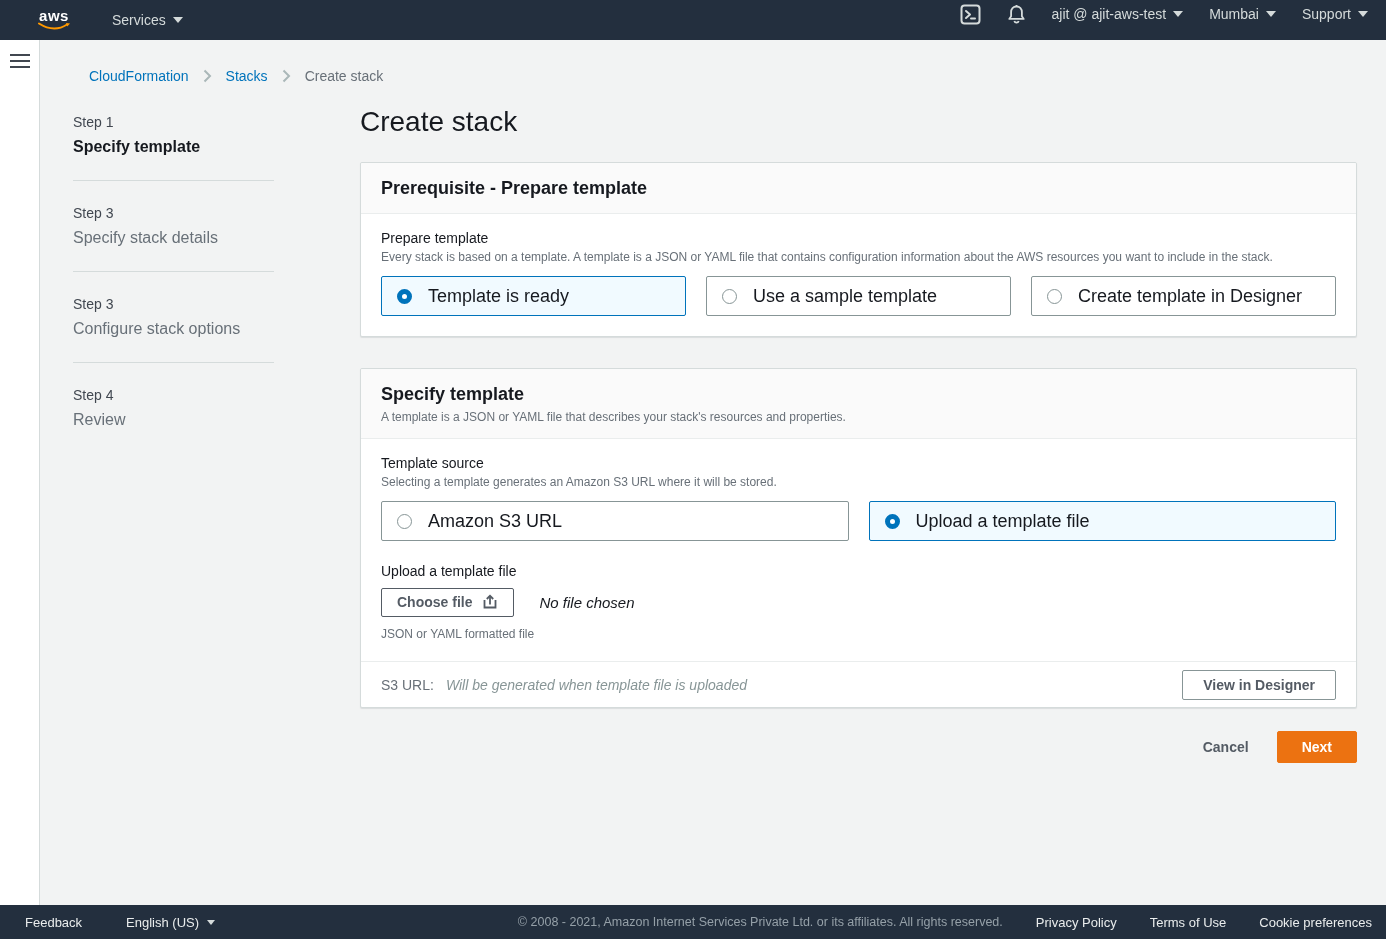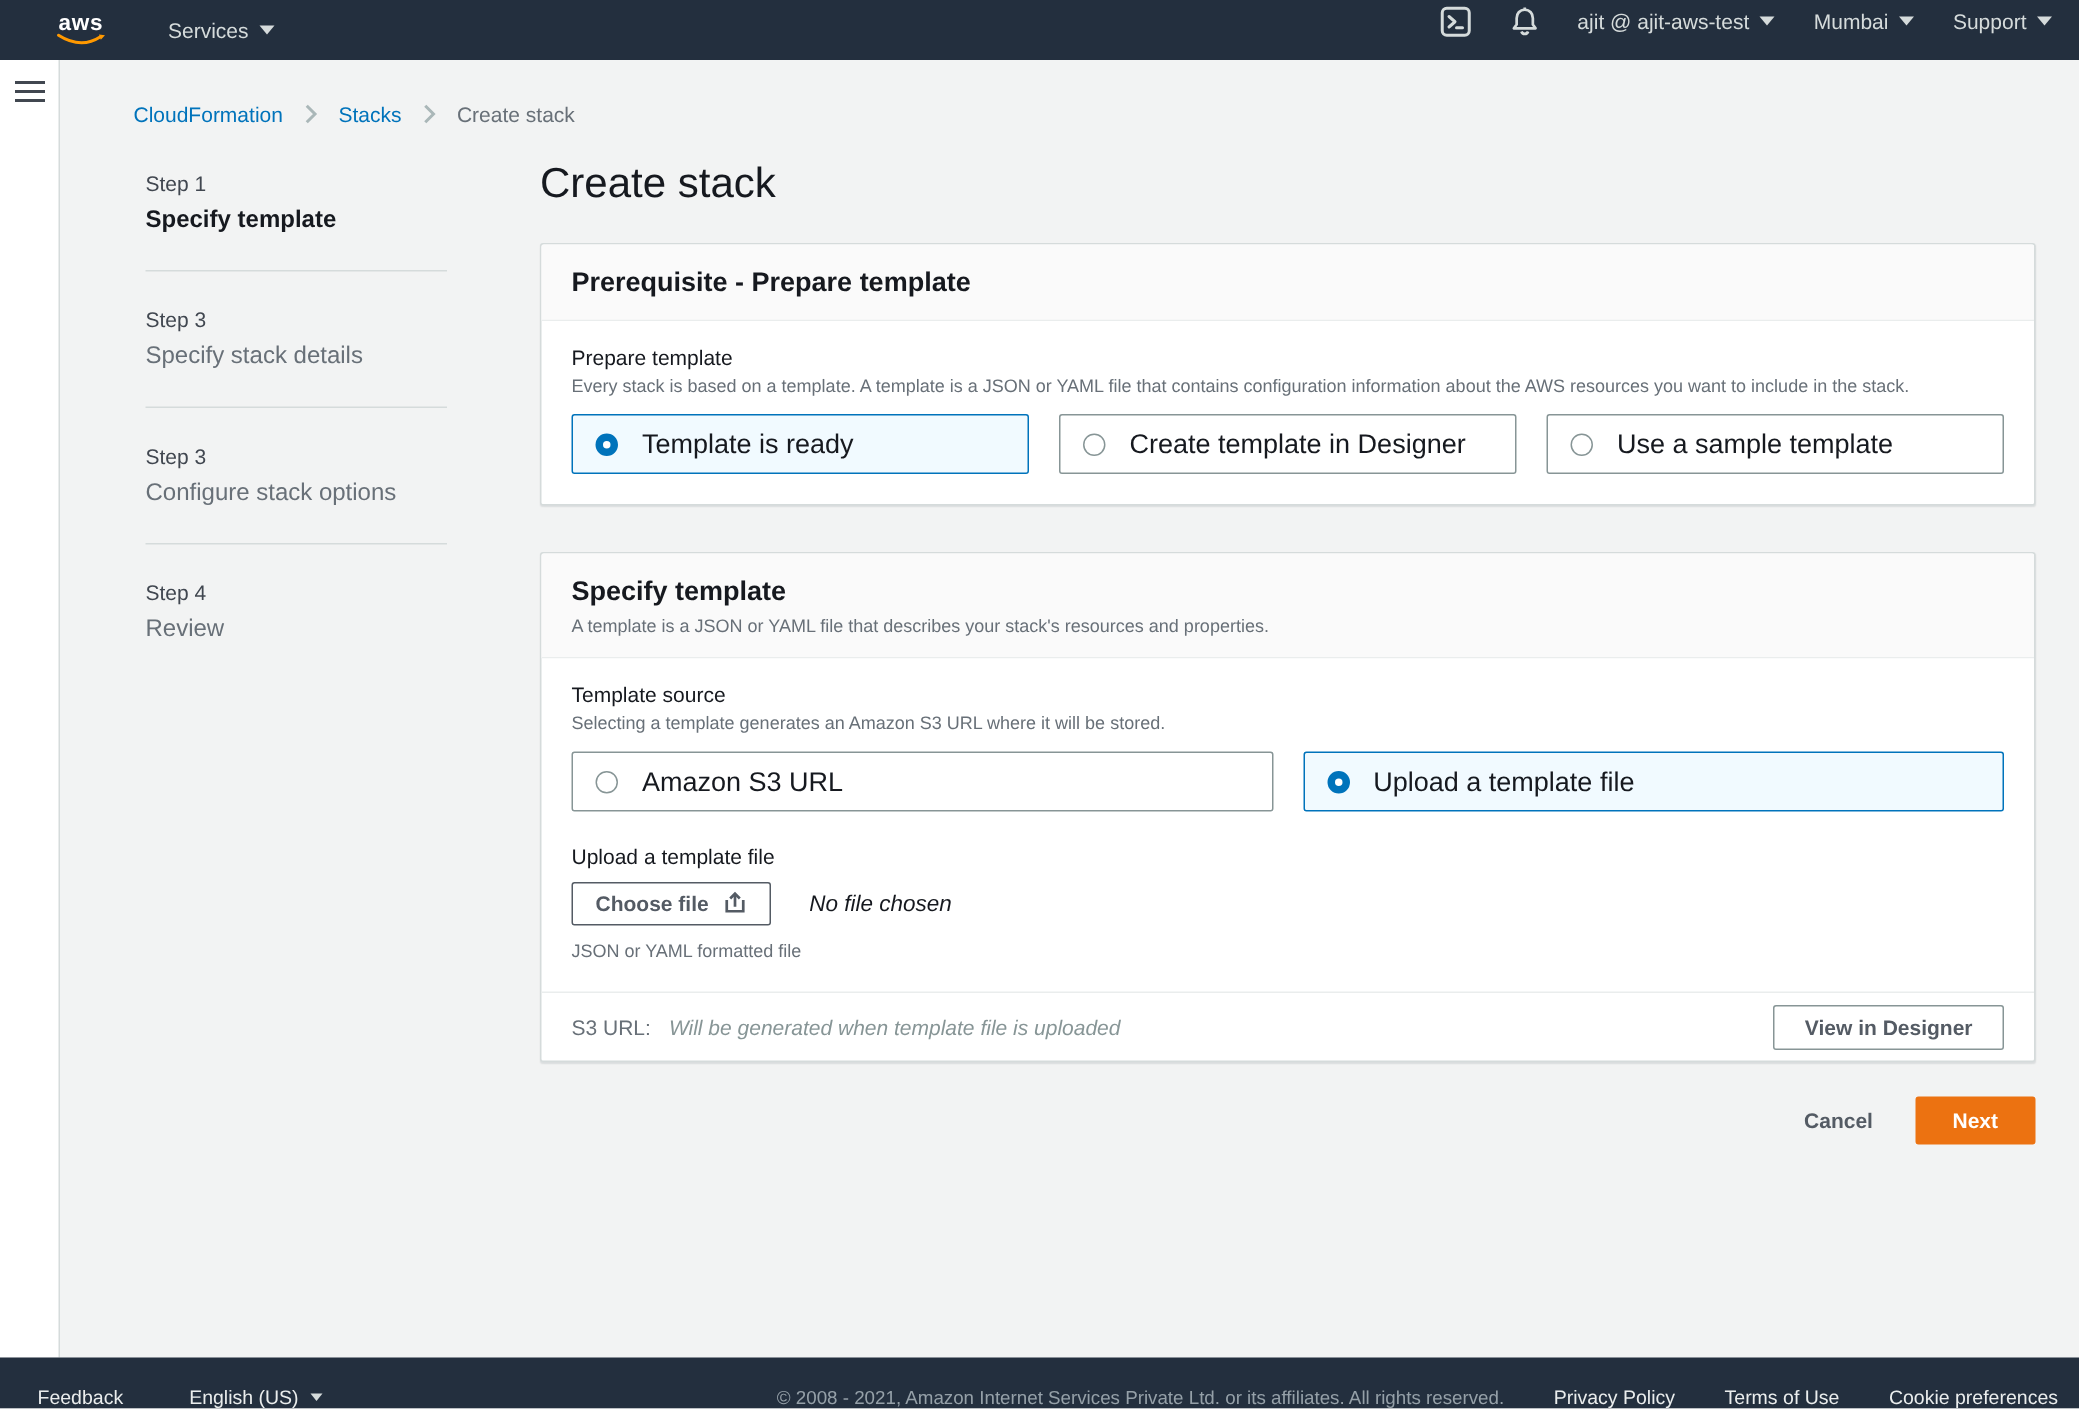--- a/index.html
+++ b/index.html
@@ -53,21 +53,21 @@
 
   
   .content { position:absolute; top:40px; left:41px; right:0; bottom:34px; background:#f2f3f3; overflow:hidden; }
 
   .breadcrumb { position:absolute; top:28px; left:48px; display:flex; align-items:center; gap:14px; font-size:14px; }
   .breadcrumb a { color:#0073bb; text-decoration:none; cursor:pointer; }
   .breadcrumb .current { color:#687078; }
   .crumb-sep { display:flex; align-items:center; }
 
   
-  .steps { position:absolute; left:56px; top:72px; width:201px; }
+  .steps { position:absolute; left:32px; top:72px; width:201px; }
   .step { padding:2px 0 0; }
   .step .step-num { font-size:14px; color:#414750; margin-bottom:8px; }
   .step .step-title { font-size:16px; color:#687078; }
   .step.active .step-title { font-weight:bold; color:#16191f; }
   .step-divider { border:none; border-top:1px solid #d5dbdb; margin:24px 0 22px; }
 
   
   .main { position:absolute; left:319px; top:0; width:997px; }
   h1.page-title { margin-top:66px; font-size:28px; font-weight:400; color:#16191f; }
 
@@ -124,21 +124,21 @@
   .btn-link { background:none; border:none; font-size:14px; font-weight:bold; color:#545b64; cursor:pointer; font-family:"Liberation Sans", sans-serif; }
   .btn-primary {
     background:#ec7211; border:1px solid #ec7211; border-radius:2px;
     padding:7px 24px; font-size:14px; font-weight:bold; color:#fff; cursor:pointer;
     font-family:"Liberation Sans", sans-serif;
   }
 
   
   .bottombar {
     position:absolute; bottom:0; left:0; right:0; height:34px;
-    background:#232f3e; display:flex; align-items:flex-end; z-index:30;
+    background:#232f3e; display:flex; align-items:center; z-index:30;
     font-size:13px;
   }
   .bottombar .feedback { color:#eaeded; margin-left:25px; cursor:pointer; }
   .bottombar .lang { color:#eaeded; margin-left:44px; display:flex; align-items:center; gap:8px; cursor:pointer; }
   .bottombar .lang .caret-down { border-top-width:5px; border-left-width:4px; border-right-width:4px; }
   .bb-right { margin-left:auto; display:flex; align-items:center; gap:33px; padding-right:14px; }
   .bb-right .copyright { color:#95a0a8; font-size:12.5px; }
   .bb-right .bb-link { color:#eaeded; cursor:pointer; }
 
   svg { display:block; }
@@ -246,25 +246,25 @@
       <div class="panel-body">
         <div class="field-label">Prepare template</div>
         <div class="field-desc">Every stack is based on a template. A template is a JSON or YAML file that contains configuration information about the AWS resources you want to include in the stack.</div>
         <div class="tiles">
           <div class="tile selected">
             <span class="radio"></span>
             <span>Template is ready</span>
           </div>
           <div class="tile">
             <span class="radio"></span>
+            <span>Use a sample template</span>
+          </div>
+          <div class="tile">
+            <span class="radio"></span>
             <span>Create template in Designer</span>
-          </div>
-          <div class="tile">
-            <span class="radio"></span>
-            <span>Use a sample template</span>
           </div>
         </div>
       </div>
     </div>
 
     <div class="panel" style="margin-top:31px;">
       <div class="panel-header">
         <h2>Specify template</h2>
         <div class="panel-desc">A template is a JSON or YAML file that describes your stack's resources and properties.</div>
       </div>

